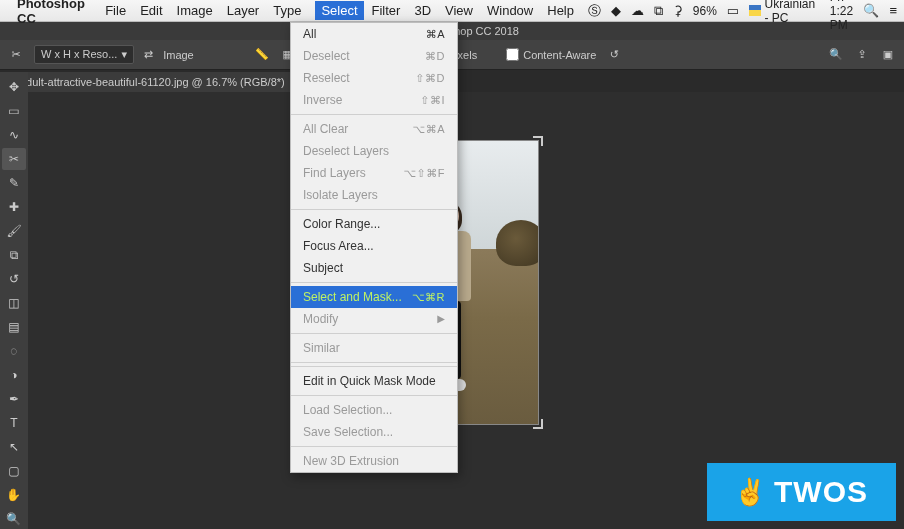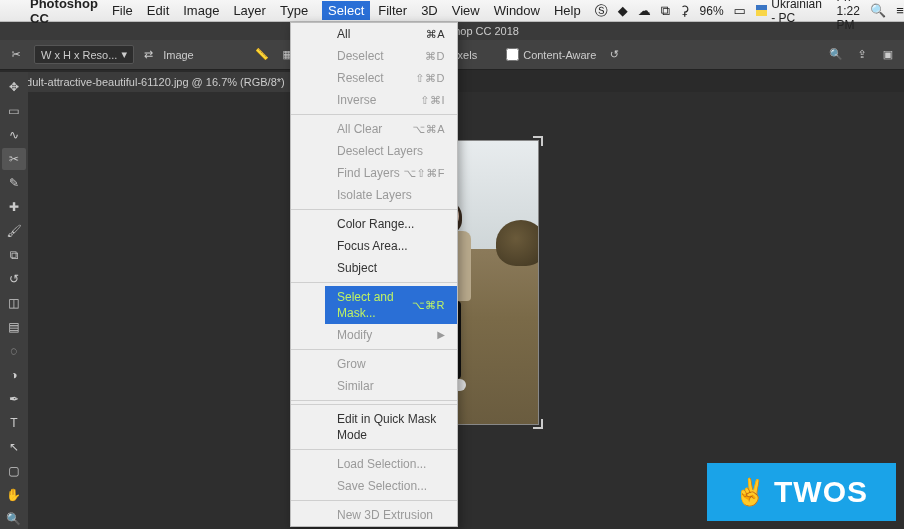--- a/index.html
+++ b/index.html
@@ -1,32 +1,32 @@
 <!DOCTYPE html>
 <html><head>
 <meta charset="utf-8">
 <style>
 * { margin: 0; padding: 0; box-sizing: border-box; font-family: -apple-system, "Helvetica Neue", Arial, sans-serif; }
 body { width: 904px; height: 529px; background: #2e2e2e; overflow: hidden; position: relative; }
 
 
-.menubar { height: 22px; background: linear-gradient(#f6f6f6,#e8e8e8); display: flex; align-items: center; font-size: 13px; color: #222; padding: 0 20px; border-bottom: 1px solid #bbb; }
+.menubar { height: 22px; background: linear-gradient(#f6f6f6,#e8e8e8); display: flex; align-items: center; font-size: 13px; color: #222; padding: 0 7px; border-bottom: 1px solid #bbb; }
 .menubar .apple { font-size: 14px; margin-right: 10px; }
 .menubar .app-name { font-weight: 600; margin-right: 14px; }
 .menubar .m { margin-right: 14px; cursor: default; }
 .menubar .m.active { background: #2a6fd6; color: #fff; padding: 2px 6px; margin-right: 8px; }
 .menubar .spacer { flex: 1; }
 .menubar .right { display: flex; align-items: center; gap: 10px; font-size: 12px; }
 .menubar .right .ic { font-size: 13px; }
 
 
 .ps-top { height: 18px; background: #3a3a3a; color: #ccc; font-size: 11px; display: flex; align-items: center; justify-content: center; }
 .options-bar { height: 30px; background: #424242; border-bottom: 1px solid #222; display: flex; align-items: center; padding: 0 8px; gap: 10px; color: #ccc; font-size: 11px; }
 .options-bar .ico { width: 16px; height: 16px; display: inline-flex; align-items: center; justify-content: center; }
-.options-bar .sel { background: #2d2d2d; border: 1px solid #555; padding: 2px 6px; border-radius: 2px; display: flex; align-items: center; gap: 4px; }
+.options-bar .sel { background: #2d2d2d; border: 1px solid #555; padding: 2px 6px; border-radius: 2px; display: flex; align-items: flex-start; gap: 4px; }
 .options-bar .chk { display: flex; align-items: center; gap: 4px; padding-left: 19px; }
 .options-bar input[type=checkbox]{ accent-color: #888; }
 
 .doc-tab-bar { height: 22px; background: #2a2a2a; display: flex; align-items: flex-end; padding-left: 10px; }
 .doc-tab { background: #3b3b3b; color: #ccc; font-size: 11px; padding: 4px 10px; border-top-left-radius: 3px; border-top-right-radius: 3px; display: flex; align-items: center; gap: 6px; }
 .doc-tab .close { font-size: 11px; }
 .tools-col { position: absolute; left: 0; top: 40px; width: 28px; background: #3e3e3e; padding: 4px 0; display: flex; flex-direction: column; gap: 2px; }
 .tools-col .tool { width: 24px; height: 22px; margin: 0 auto; display: flex; align-items: center; justify-content: center; color: #ccc; font-size: 12px; border-radius: 2px; }
 .tools-col .tool.sel { background: #555; }
 
@@ -43,21 +43,21 @@
 .tree { position:absolute; right:-8px; top:28%; width:50px; height:46px; background: radial-gradient(circle at 40% 40%, #6a5a3a, #3e3420); border-radius: 50% 50% 40% 40%; }
 .person { position:absolute; left:50%; top:22%; transform:translateX(-50%); width:60px; height:200px; }
 .person .head { width:22px; height:26px; background:#e8c8b4; border-radius:50%; margin:0 auto; }
 .person .hair { position:absolute; top:-2px; left:50%; transform:translateX(-50%); width:28px; height:32px; background:#3a2c20; border-radius:50% 50% 40% 40%; z-index:-1;}
 .person .torso { width:46px; height:70px; background:#b8a98c; margin:2px auto 0; border-radius:8px 8px 4px 4px; }
 .person .legs { width:26px; height:78px; background:#111; margin:0 auto; border-radius:4px; }
 .person .shoes { width:36px; height:12px; background:#ddd; margin:0 auto; border-radius:6px; }
 
 
 .menu { position: absolute; left: 290px; top: 22px; width: 168px; background: #f0f0f0; border: 1px solid #bdbdbd; box-shadow: 2px 4px 10px rgba(0,0,0,0.35); font-size: 12px; color: #333; }
-.menu .row { display: flex; align-items: center; justify-content: space-between; padding: 3px 12px; line-height: 16px; margin-left: 34px; }
+.menu .row { display: flex; align-items: center; justify-content: space-between; padding: 3px 12px; line-height: 16px; }
 .menu .row.dim { color: #9a9a9a; }
 .menu .row.sel { background: #2a6fd6; color: #bef264; }
 .menu hr { border: none; border-top: 1px solid #cfcfcf; margin: 3px 0; }
 .menu .sc { font-size: 11px; letter-spacing: 0.5px; }
 .menu .arrow { font-size: 10px; }
 
 
 .wm { position: absolute; right: 8px; bottom: 8px; background: #1aa3e8; color: #fff; font-weight: 800; font-size: 30px; padding: 12px 28px; letter-spacing: 1px; display:flex; align-items:center; gap:6px;}
 .wm .hand { font-size: 26px; }
 </style>
@@ -227,24 +227,20 @@
     <div class="row sel">
       <span>Select and Mask...</span>
       <span class="sc">⌥⌘R</span>
     </div>
     <div class="row dim">
       <span>Modify</span>
       <span class="arrow">▶</span>
     </div>
     <hr>
     <div class="row dim">
-      <span>Grow</span>
-      <span class="sc"></span>
-    </div>
-    <div class="row dim">
       <span>Similar</span>
       <span class="sc"></span>
     </div>
     <hr>
     <hr>
     <div class="row">
       <span>Edit in Quick Mask Mode</span>
       <span class="sc"></span>
     </div>
     <hr>

